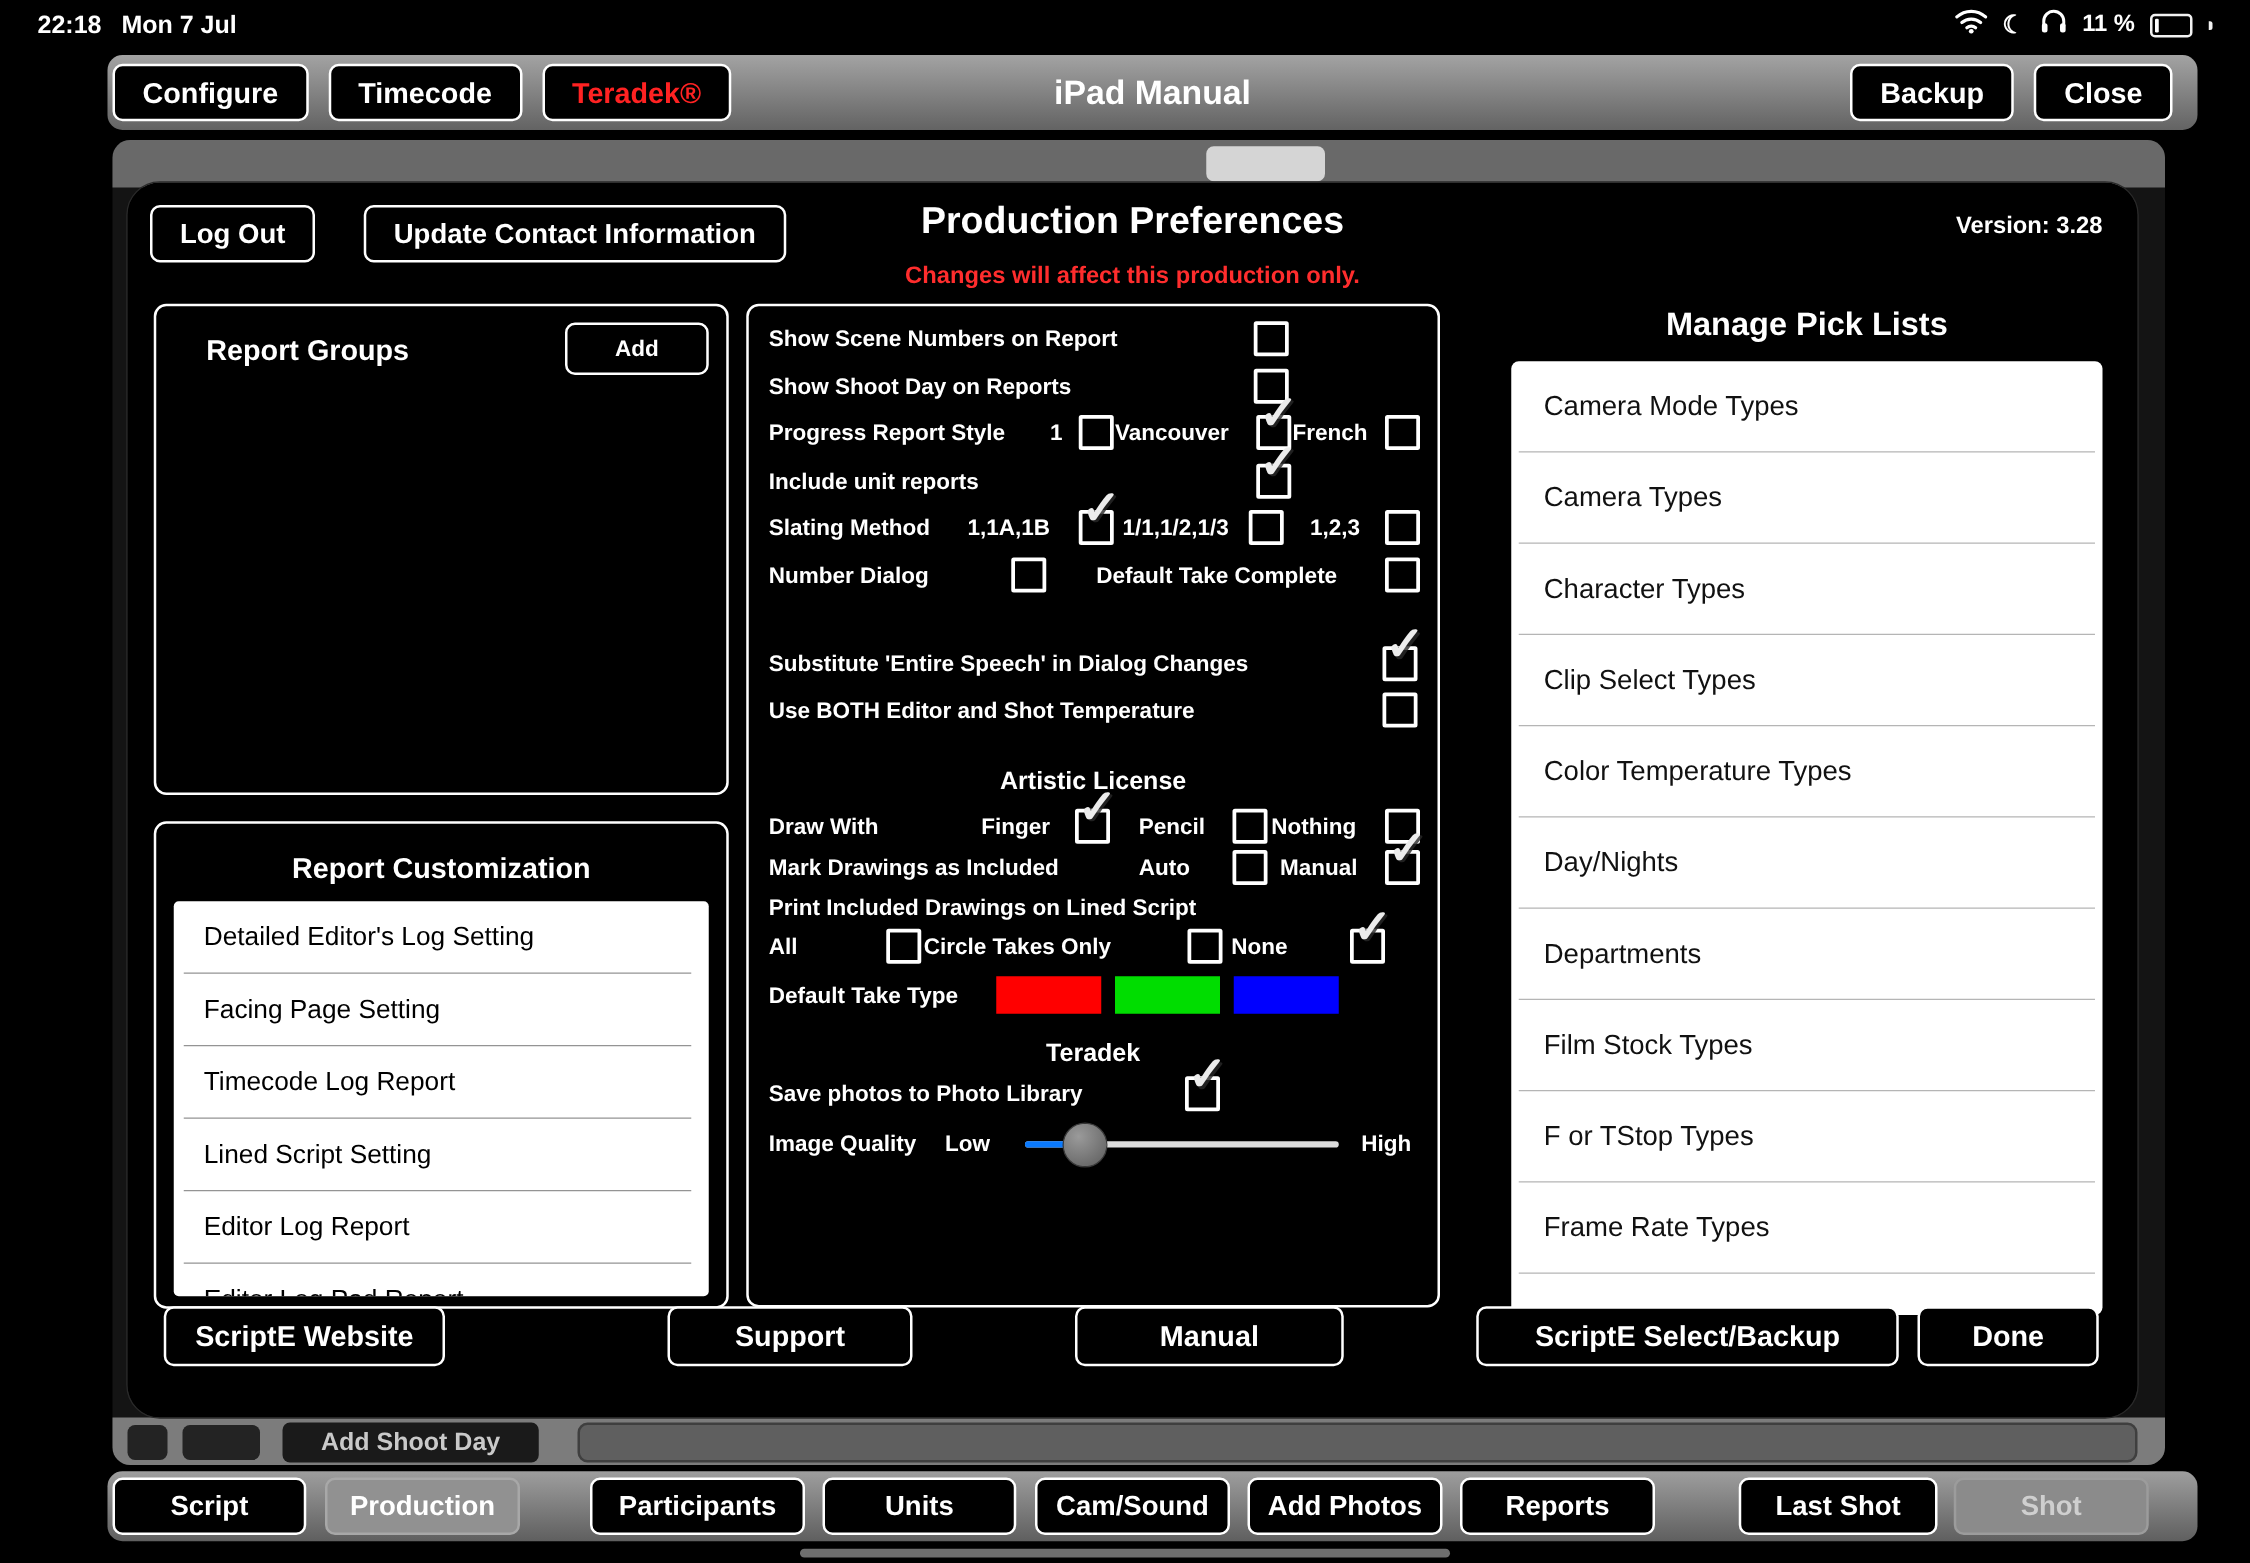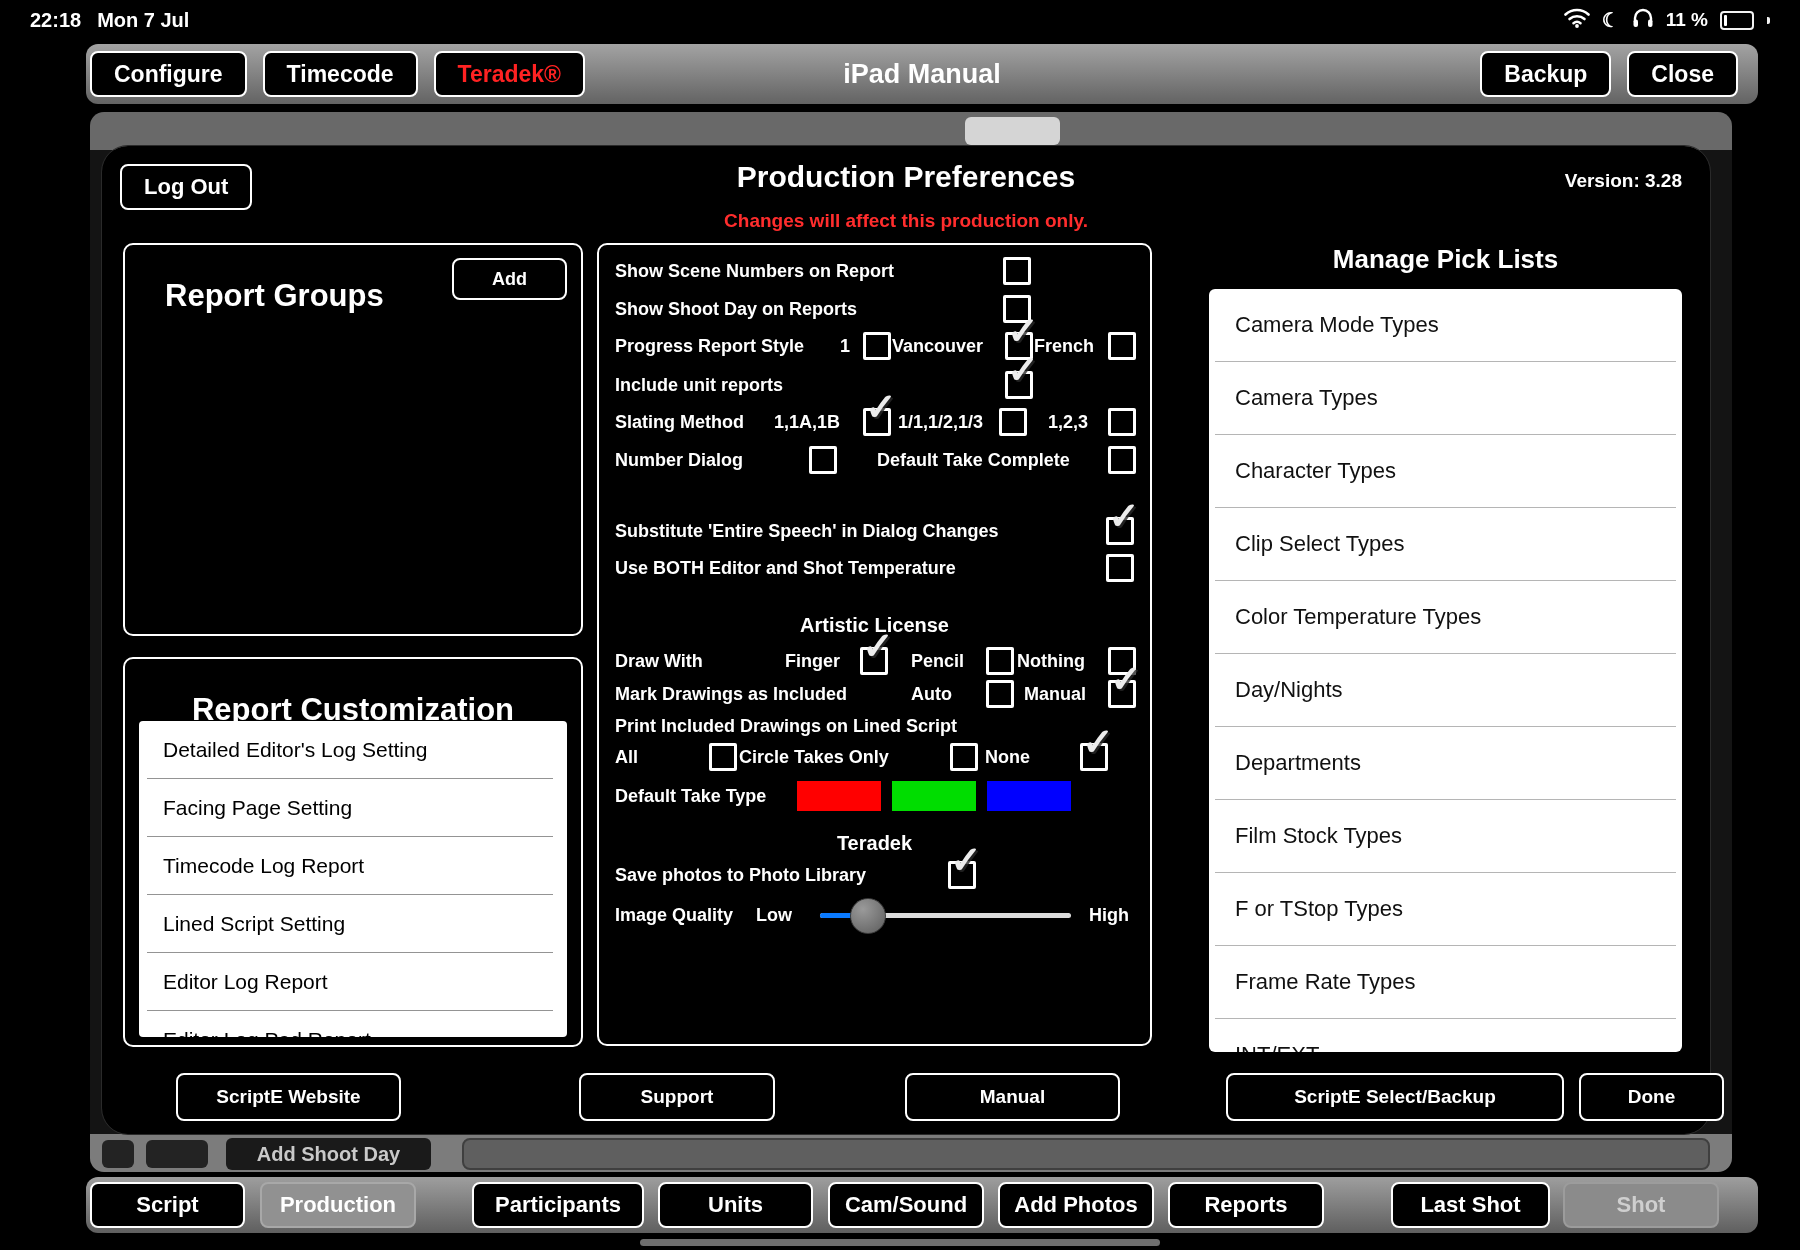--- a/index.html
+++ b/index.html
@@ -43,21 +43,21 @@
   .m-version{position:absolute;right:28px;top:24px;color:#fff;font-weight:bold;font-size:19px;}
   .m-warning{position:absolute;left:0;right:0;top:64px;text-align:center;color:#ff2d2d;font-weight:bold;font-size:19px;}
   .m-btn-logout{position:absolute;left:18px;top:18px;}
   .m-btn-update{position:absolute;left:189px;top:18px;}
   .m-btn{font-size:22px;height:46px;}
 
   .panel{position:absolute;border:2.5px solid #fff;border-radius:10px;background:#000;box-sizing:border-box;}
   .p-groups{left:21px;top:97px;width:460px;height:393px;}
   .p-custom{left:21px;top:511px;width:460px;height:390px;}
   .p-center{left:495px;top:97px;width:555px;height:803px;}
-  .p-title{position:absolute;color:#fff;font-weight:bold;font-size:31px;top:33px;}
+  .p-title{position:absolute;color:#fff;font-weight:bold;font-size:23px;top:22px;}
   .p-title.left{left:40px;} .p-title.center{left:0;right:0;text-align:center;}
   .p-add{position:absolute;right:14px;top:13px;height:42px;font-size:18px;padding:0 38px;}
 
   .wlist{position:absolute;background:#fff;border-radius:4px;overflow:hidden;}
   .wl-groups{left:14px;top:68px;right:14px;height:311px;}
   .wl-custom{left:14px;top:62px;right:14px;height:316px;}
   .wlist .item{height:58px;line-height:58px;margin:0 14px 0 8px;padding-left:16px;
                font-size:21px;color:#000;border-bottom:1px solid #949494;white-space:nowrap;cursor:default;}
   .wl-custom .item{height:57px;line-height:57px;}
 
@@ -75,21 +75,21 @@
   .slider-thumb{position:absolute;top:50%;transform:translate(-50%,-50%);width:36px;height:36px;border-radius:50%;
                 background:radial-gradient(circle at 35% 30%,#9a9a9a,#5c5c5c);border:1px solid #3a3a3a;box-sizing:border-box;}
 
   
   .pl-title{position:absolute;left:1107px;top:98px;width:473px;text-align:center;color:#fff;font-weight:bold;font-size:26px;}
   .pl-list{position:absolute;left:1107px;top:143px;width:473px;height:763px;background:#fff;border-radius:6px;overflow:hidden;}
   .pl-list .item{height:72px;line-height:72px;margin:0 6px 0 6px;padding-left:20px;font-size:22px;color:#111;
                  border-bottom:1px solid #b5b5b5;white-space:nowrap;cursor:default;}
 
   
-  .fbtn{position:absolute;top:927px;height:48px;font-size:19px;margin-left:45px;}
+  .fbtn{position:absolute;top:899px;height:48px;font-size:23px;}
   .f-website{left:29px;width:225px;padding:0;}
   .f-support{left:432px;width:196px;padding:17px;}
   .f-manual{left:758px;width:215px;padding:0;}
   .f-select{left:1079px;width:338px;padding:4px;}
   .f-done{left:1432px;width:145px;padding:0;}
 
   
   .bottomnav{position:absolute;left:86px;top:1177px;width:1672px;height:56px;border-radius:12px;
              background:linear-gradient(180deg,#9e9e9e,#5f5f5f);}
   .nbtn{position:absolute;top:5px;height:46px;background:#000;border:2.5px solid #fff;border-radius:8px;color:#fff;
@@ -154,20 +154,21 @@
 <div class="frag-top"></div>
 <div class="frag-chip-white"></div>
 <div class="frag-bottom"></div>
 <div class="frag-sq1"></div>
 <div class="frag-sq2"></div>
 <div class="frag-addshoot">Add Shoot Day</div>
 <div class="frag-panel"></div>
 
 <div class="modal">
   <div class="btn m-btn m-btn-logout">Log Out</div>
+  <div class="btn m-btn m-btn-update">Update Contact Information</div>
   <div class="m-title">Production Preferences</div>
   <div class="m-version">Version: 3.28</div>
   <div class="m-warning">Changes will affect this production only.</div>
 
   <div class="panel p-groups">
     <div class="p-title left">Report Groups</div>
     <div class="btn p-add">Add</div>
   </div>
 
   <div class="panel p-custom">

